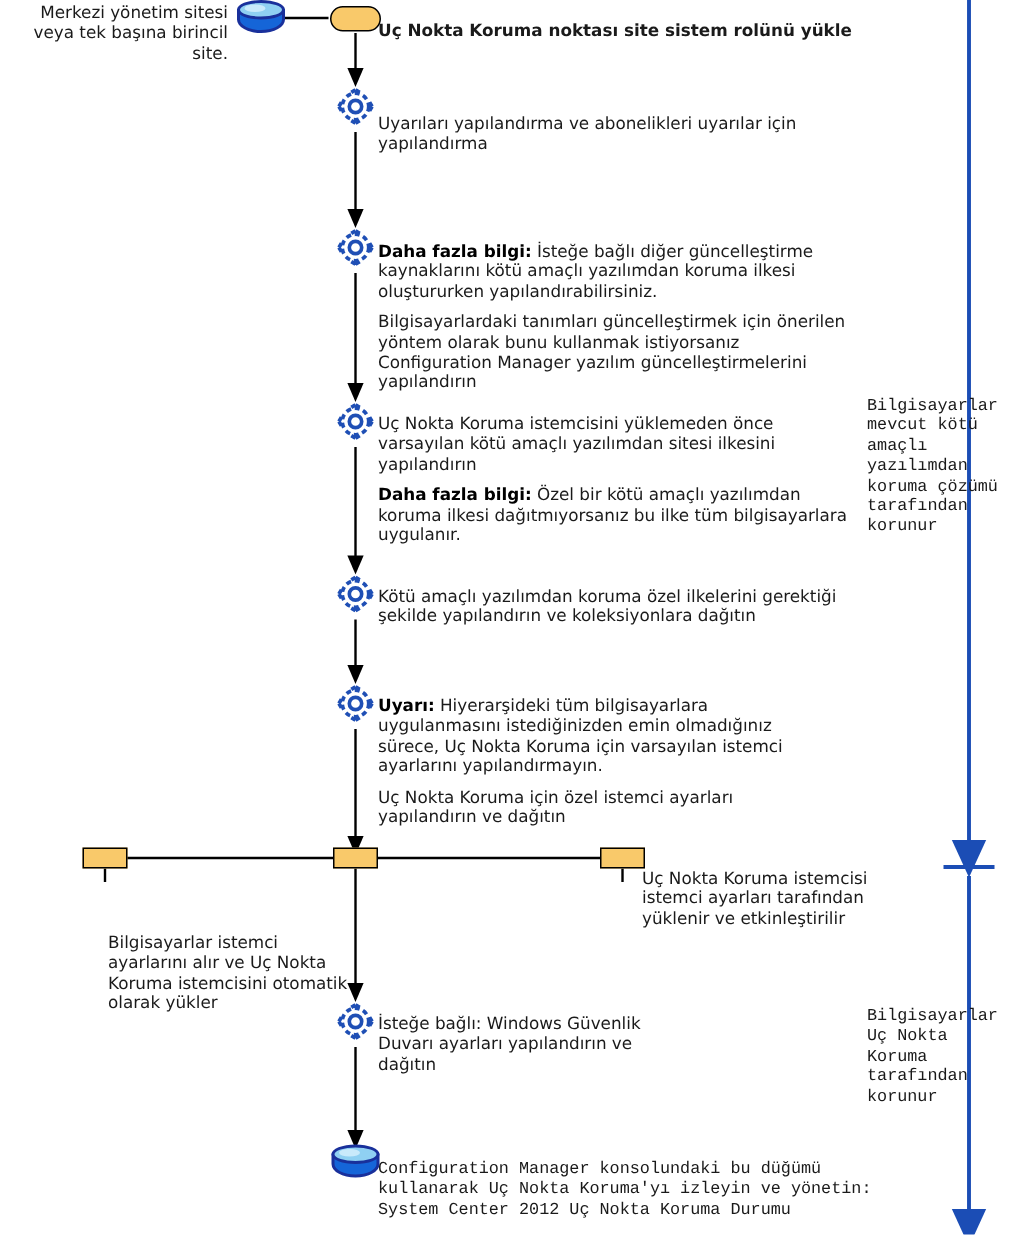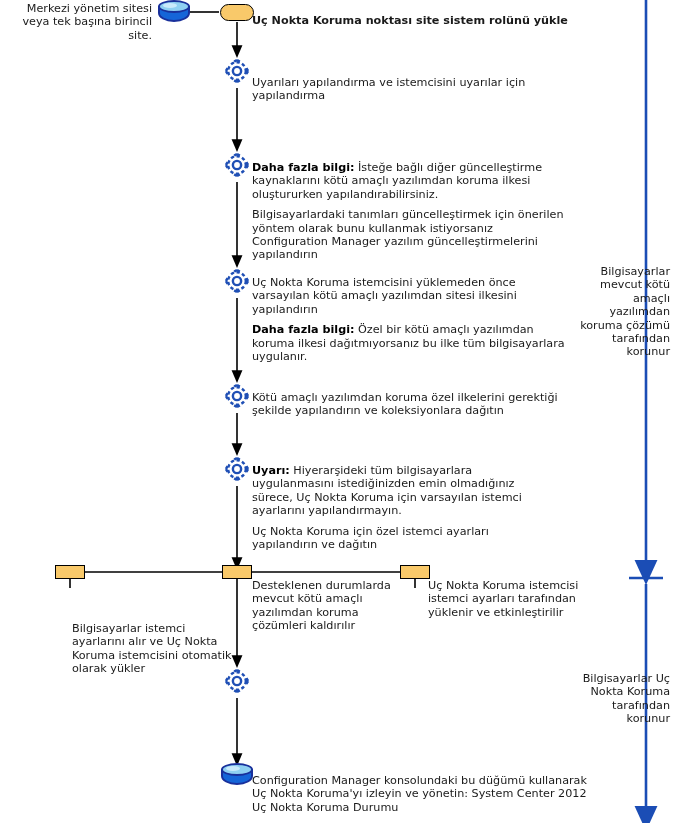--- a/index.html
+++ b/index.html
@@ -8,21 +8,21 @@
     font-family:"DejaVu Sans","Liberation Sans",sans-serif;
     color:#000000;
   }
   .canvas{position:absolute;left:0;top:0;width:683px;height:661px;padding-left:42px;}
   svg.wires{position:absolute;left:0;top:0;width:683px;height:823px;pointer-events:none;}
 
   .txt{position:absolute;font-size:11.2px;line-height:13.4px;color:#1a1a1a;}
   .txt b{font-weight:bold;color:#000;}
   .p{margin:0 0 0 0;}
   .p+.p{margin-top:7px;}
-  .center{text-align:right;}
+  .center{text-align:left;font-family:Liberation Mono, monospace;}
   .right{text-align:right;}
 
   
   .pill{position:absolute;width:34px;height:17px;border-radius:9px;
         background:#f9c96a;border:1.6px solid #000000;box-sizing:border-box;}
   
   .obox{position:absolute;width:30px;height:14px;background:#f9c96a;
         border:1.4px solid #000000;box-sizing:border-box;}
 
   
@@ -87,21 +87,21 @@
 
   <div class="gear" style="left:222px;top:56px;">
     <svg viewBox="0 0 32 32" width="30" height="30">
         <g fill="none" stroke="#1f4fb5" stroke-width="2.6">
       <path d="M16 4.2 L19 6 M16 4.2 L13 6 M27.8 16 L26 19 M27.8 16 L26 13 M16 27.8 L13 26 M16 27.8 L19 26 M4.2 16 L6 13 M4.2 16 L6 19"></path>
       <circle cx="16" cy="16" r="9.4" stroke-dasharray="3.6 2.6"></circle>
       <circle cx="16" cy="16" r="4.4"></circle>
         </g>
       </svg>
   </div>
-  <div class="txt" style="left:252px;top:76px;width:330px;">Uyarıları yapılandırma ve istemcisini uyarılar için yapılandırma</div>
+  <div class="txt" style="left:252px;top:76px;width:330px;">Uyarıları yapılandırma ve abonelikleri uyarılar için yapılandırma</div>
 
   <div class="gear" style="left:222px;top:150px;">
     <svg viewBox="0 0 32 32" width="30" height="30">
         <g fill="none" stroke="#1f4fb5" stroke-width="2.6">
       <path d="M16 4.2 L19 6 M16 4.2 L13 6 M27.8 16 L26 19 M27.8 16 L26 13 M16 27.8 L13 26 M16 27.8 L19 26 M4.2 16 L6 13 M4.2 16 L6 19"></path>
       <circle cx="16" cy="16" r="9.4" stroke-dasharray="3.6 2.6"></circle>
       <circle cx="16" cy="16" r="4.4"></circle>
         </g>
       </svg>
   </div>
@@ -146,38 +146,38 @@
   </div>
   <div class="txt" style="left:252px;top:464px;width:300px;">
     <div class="p"><b>Uyarı:</b><span> Hiyerarşideki tüm bilgisayarlara uygulanmasını istediğinizden emin olmadığınız sürece, Uç Nokta Koruma için varsayılan istemci ayarlarını yapılandırmayın.</span></div>
     <div class="p">Uç Nokta Koruma için özel istemci ayarları yapılandırın ve dağıtın</div>
   </div>
 
   <div class="obox" style="left:55px;top:565px;"></div>
   <div class="txt" style="left:72px;top:579px;width:160px;margin-top:43px;">Bilgisayarlar istemci ayarlarını alır ve Uç Nokta Koruma istemcisini otomatik olarak yükler</div>
 
   <div class="obox" style="left:222px;top:565px;"></div>
-  <div class="txt" style="left:252px;top:579px;width:160px;">Desteklenen durumlarda mevcut kötü amaçlı yazılımdan koruma çözümleri kaldırılır</div>
 
   <div class="obox" style="left:400px;top:565px;"></div>
   <div class="txt" style="left:428px;top:579px;width:180px;">Uç Nokta Koruma istemcisi istemci ayarları tarafından yüklenir ve etkinleştirilir</div>
 
   <div class="gear" style="left:222px;top:666px;">
     <svg viewBox="0 0 32 32" width="30" height="30">
         <g fill="none" stroke="#1f4fb5" stroke-width="2.6">
       <path d="M16 4.2 L19 6 M16 4.2 L13 6 M27.8 16 L26 19 M27.8 16 L26 13 M16 27.8 L13 26 M16 27.8 L19 26 M4.2 16 L6 13 M4.2 16 L6 19"></path>
       <circle cx="16" cy="16" r="9.4" stroke-dasharray="3.6 2.6"></circle>
       <circle cx="16" cy="16" r="4.4"></circle>
         </g>
       </svg>
   </div>
+  <div class="txt" style="left:252px;top:676px;width:180px;">İsteğe bağlı: Windows Güvenlik Duvarı ayarları yapılandırın ve dağıtın</div>
 
   <div class="cyl" style="left:220px;top:763px;">
     <div class="body"></div>
     <div class="top"></div>
     <div class="shine"></div>
   </div>
-  <div class="txt" style="left:252px;top:774px;width:340px;">Configuration Manager konsolundaki bu düğümü kullanarak Uç Nokta Koruma'yı izleyin ve yönetin: System Center 2012 Uç Nokta Koruma Durumu</div>
+  <div class="txt" style="left:252px;top:774px;width:340px;font-family:Liberation Mono, monospace;">Configuration Manager konsolundaki bu düğümü kullanarak Uç Nokta Koruma'yı izleyin ve yönetin: System Center 2012 Uç Nokta Koruma Durumu</div>
 
   <div class="txt center" style="left:578px;top:265px;width:92px;">Bilgisayarlar mevcut kötü amaçlı yazılımdan koruma çözümü tarafından korunur</div>
   <div class="txt center" style="left:578px;top:672px;width:92px;">Bilgisayarlar Uç Nokta Koruma tarafından korunur</div>
 
 </div>
 
 </body></html>

